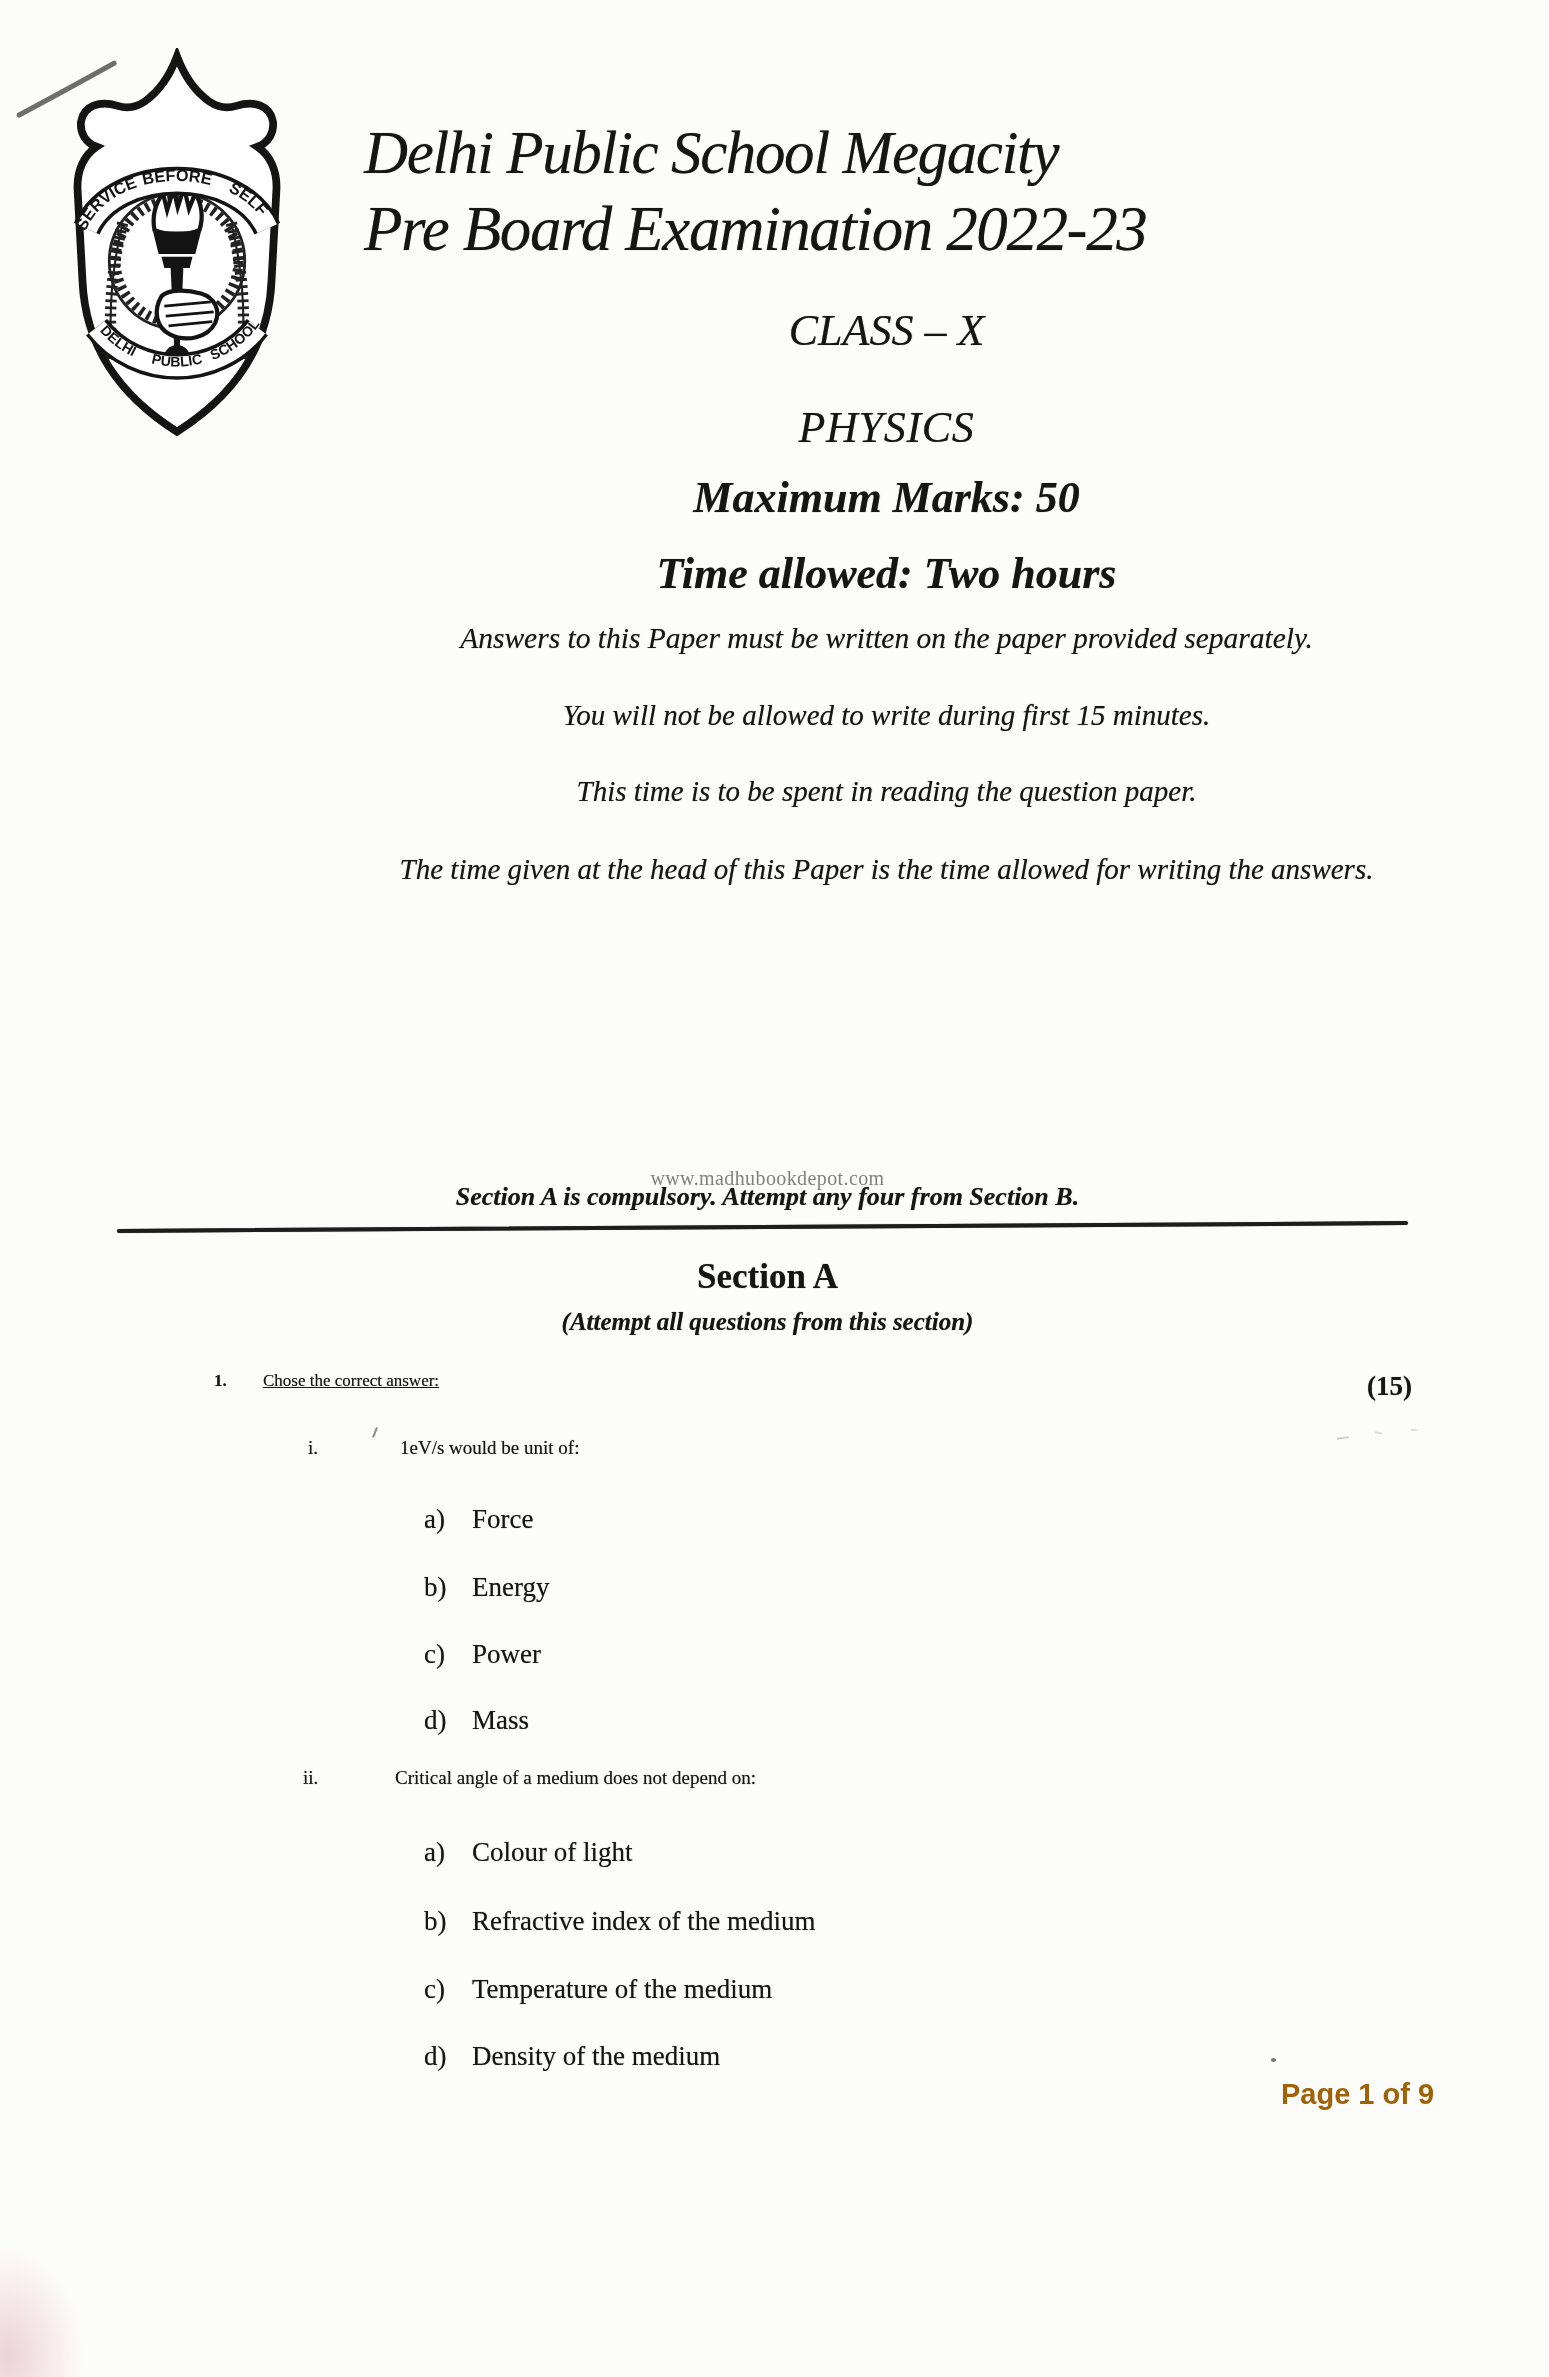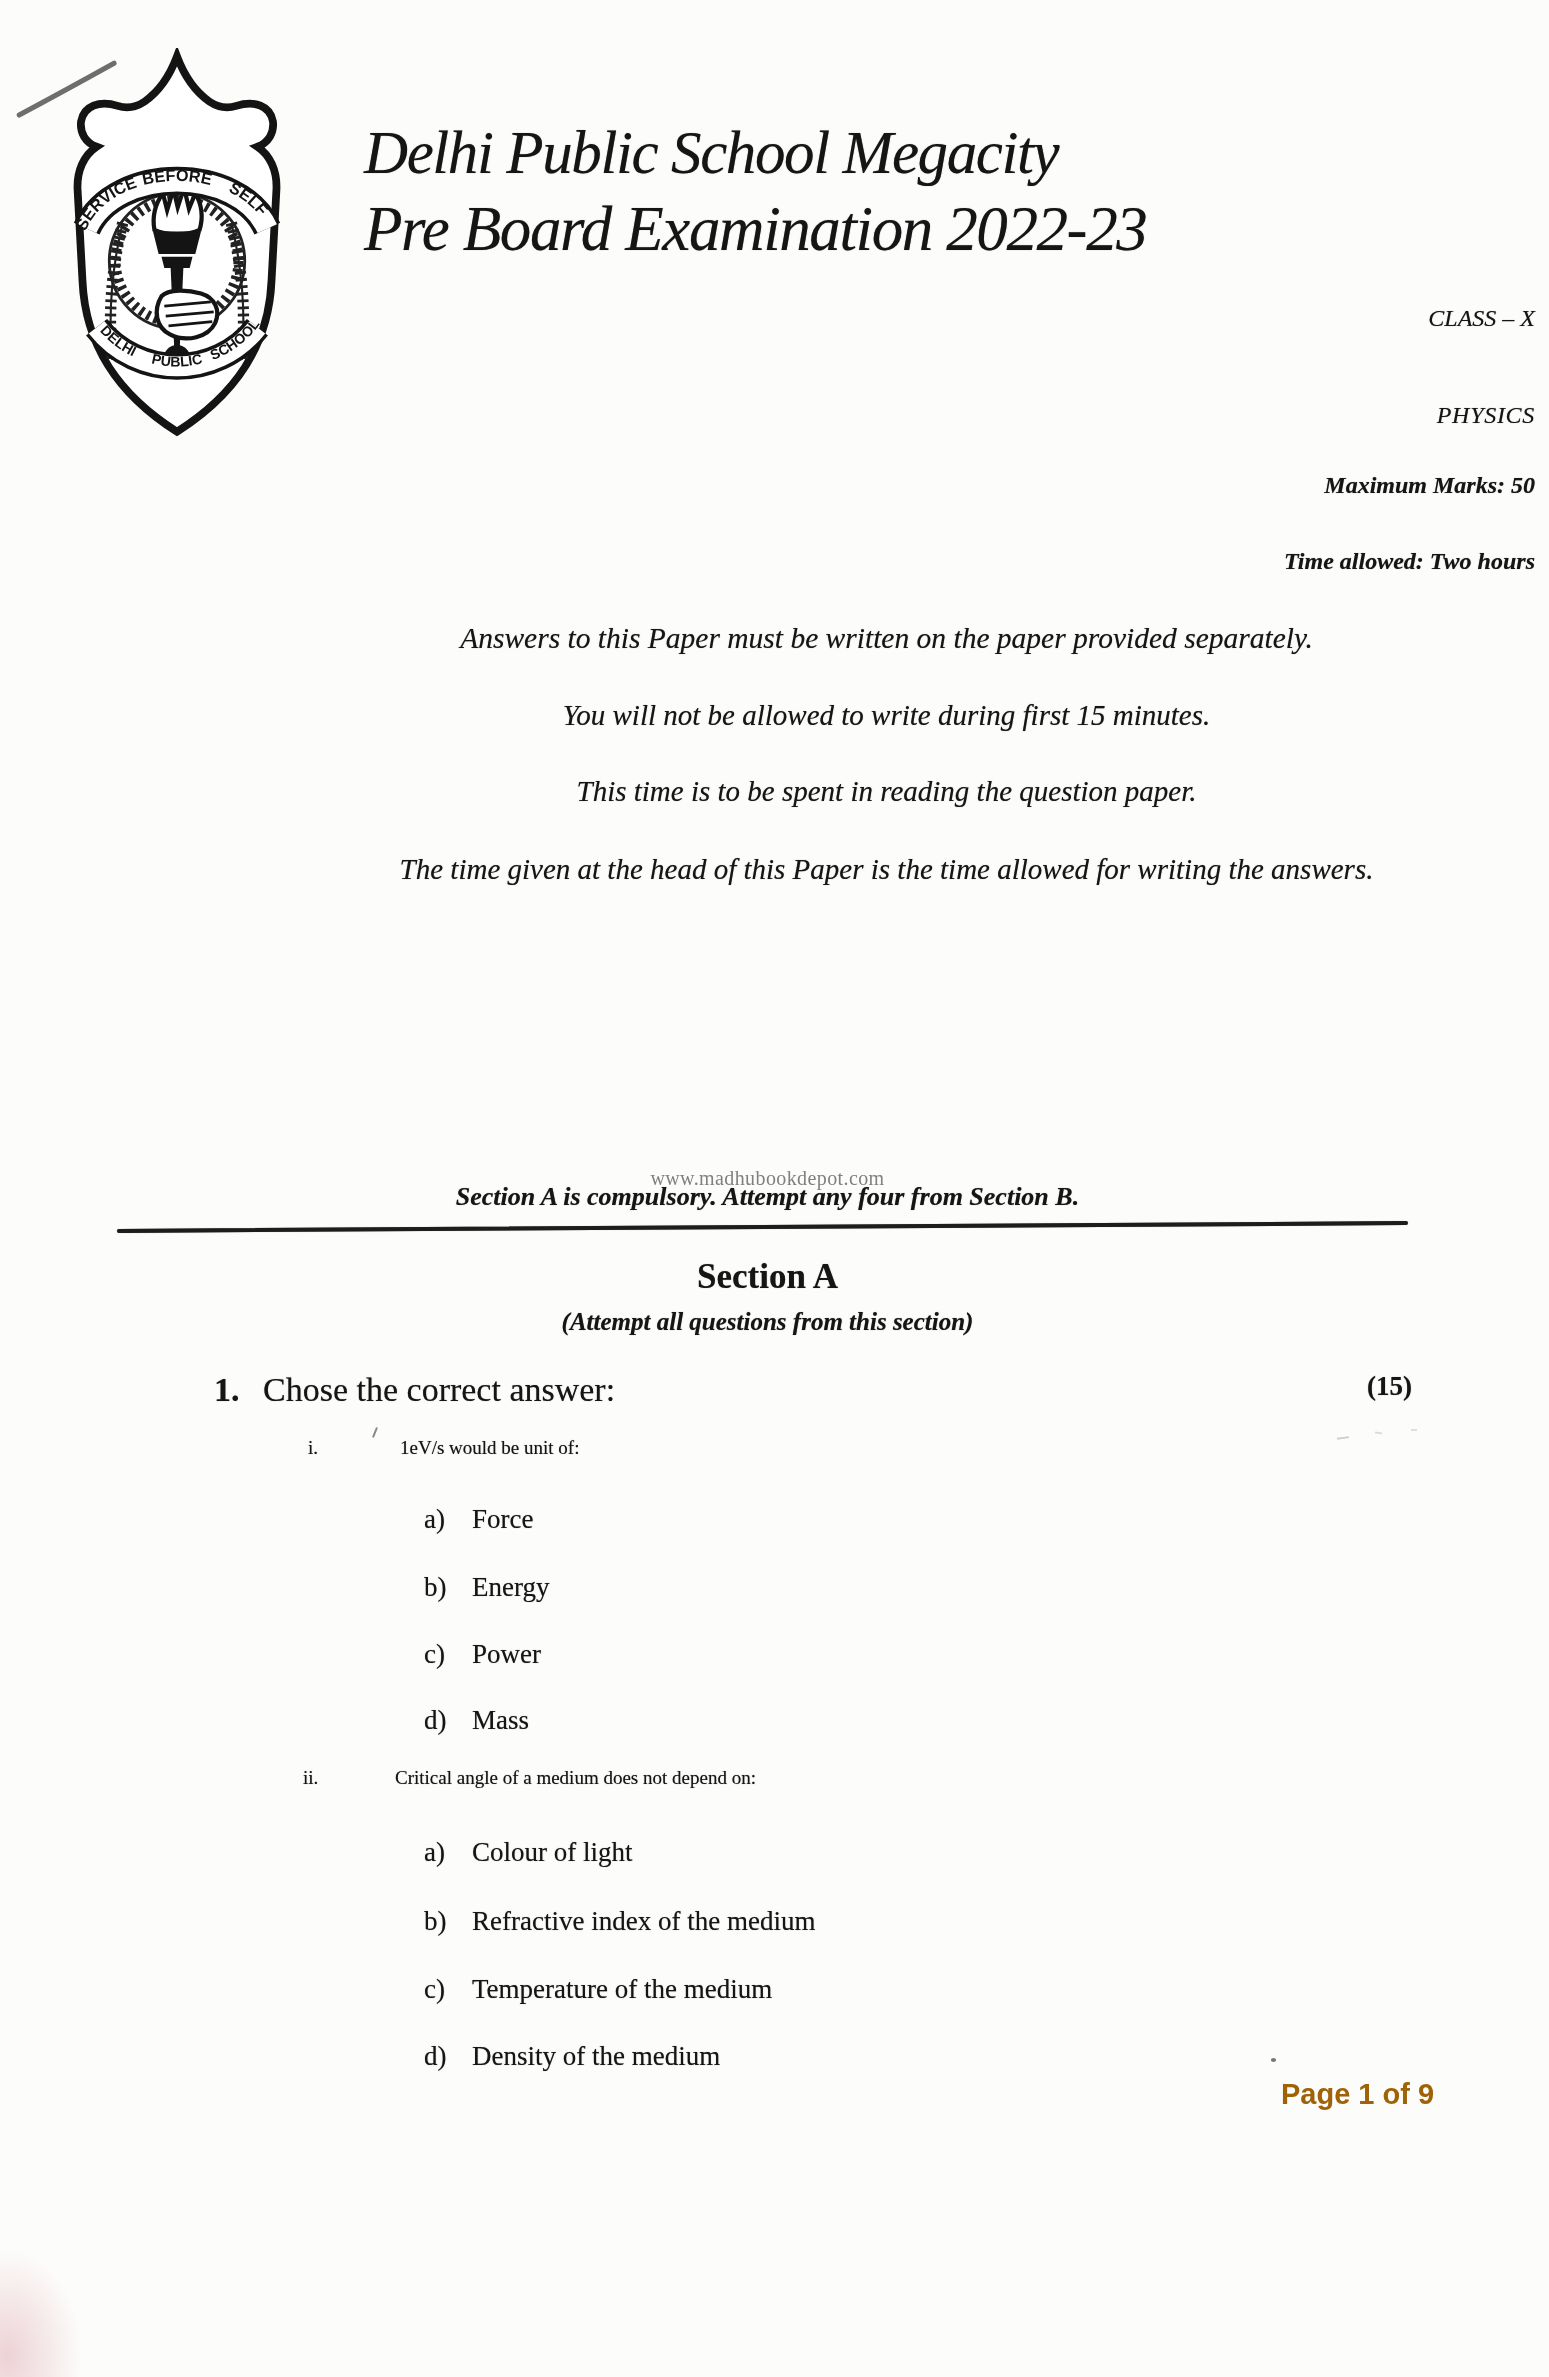--- a/index.html
+++ b/index.html
@@ -19,34 +19,34 @@
 
   
   .title1{position:absolute;left:364px;top:110px;font-size:61px;font-style:italic;letter-spacing:-1.4px;white-space:nowrap;margin-top:8px;}
   .title2{position:absolute;left:364px;top:193px;font-size:63px;font-style:italic;letter-spacing:-1.4px;white-space:nowrap;}
 
   
   .hc{position:absolute;left:238px;width:1297px;text-align:center;font-style:italic;white-space:nowrap;}
   
   .sc{position:absolute;left:0;width:1535px;text-align:center;white-space:nowrap;}
 
-  .fs44{font-size:24px;text-align:right;} .fs41{font-size:29.5px;} .fs40{font-size:29px;}
+  .fs44{font-size:44px;} .fs41{font-size:29.5px;} .fs40{font-size:29px;}
   .semib{font-weight:600;}
 
   .watermark{
     font-family:Liberation Serif, serif;
     font-size:20px;color:#737373;opacity:.9;font-style:normal;letter-spacing:0.4px;
   }
   .rule-text{font-size:26px;font-weight:bold;font-style:italic;}
   .divider{position:absolute;left:117px;top:1225px;width:1291px;height:4.3px;background:#1d1d1d;border-radius:2.2px;transform:rotate(-.35deg);box-shadow:0 0 0.7px rgba(0,0,0,.6);}
   .secA{font-size:35px;font-weight:bold;}
   .secAsub{font-size:25px;font-weight:bold;font-style:italic;}
 
   
-  .qline{position:absolute;left:214px;font-size:34px;white-space:nowrap;}
+  .qline{position:absolute;left:214px;font-size:17px;white-space:nowrap;text-decoration:underline;}
   .qnum{font-weight:bold;display:inline-block;width:49px;}
   .marks{position:absolute;left:1367px;font-size:27px;font-weight:bold;}
   .sq{position:absolute;font-size:19px;white-space:nowrap;}
   .rnum{display:inline-block;width:92px;}
   .opt{position:absolute;left:424px;font-size:27px;white-space:nowrap;}
   .olab{display:inline-block;width:48px;}
 
   
   .pagenum{
     position:absolute;left:1281px;top:2078px;

